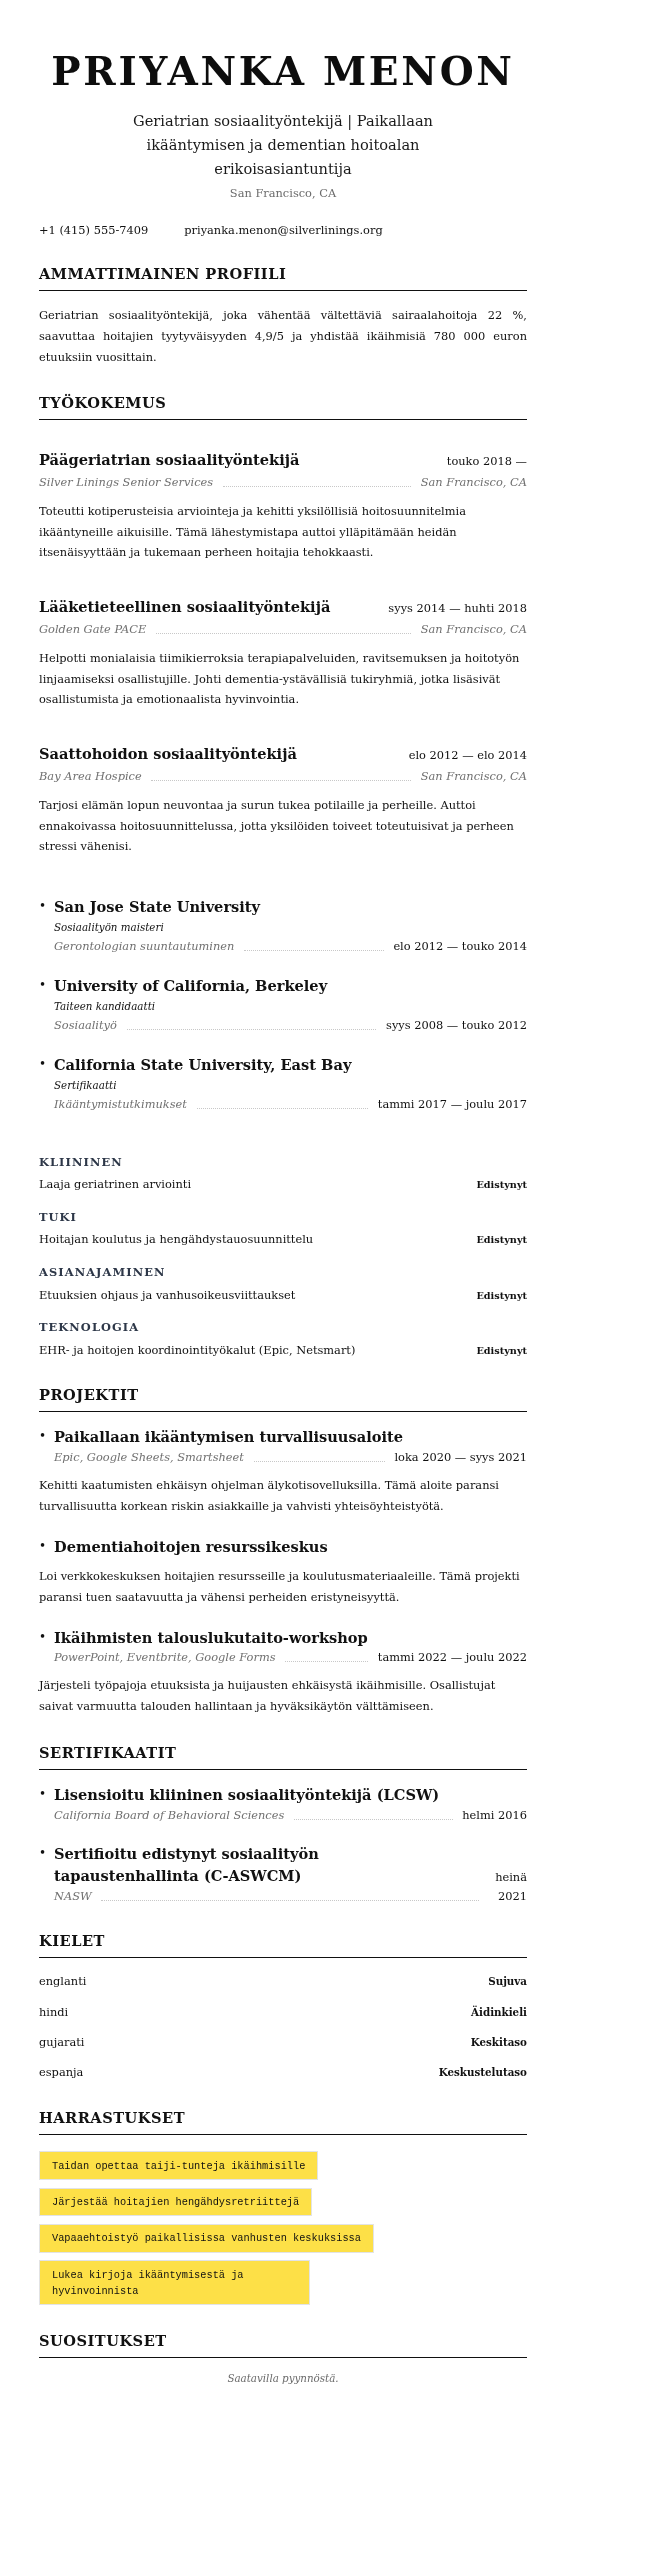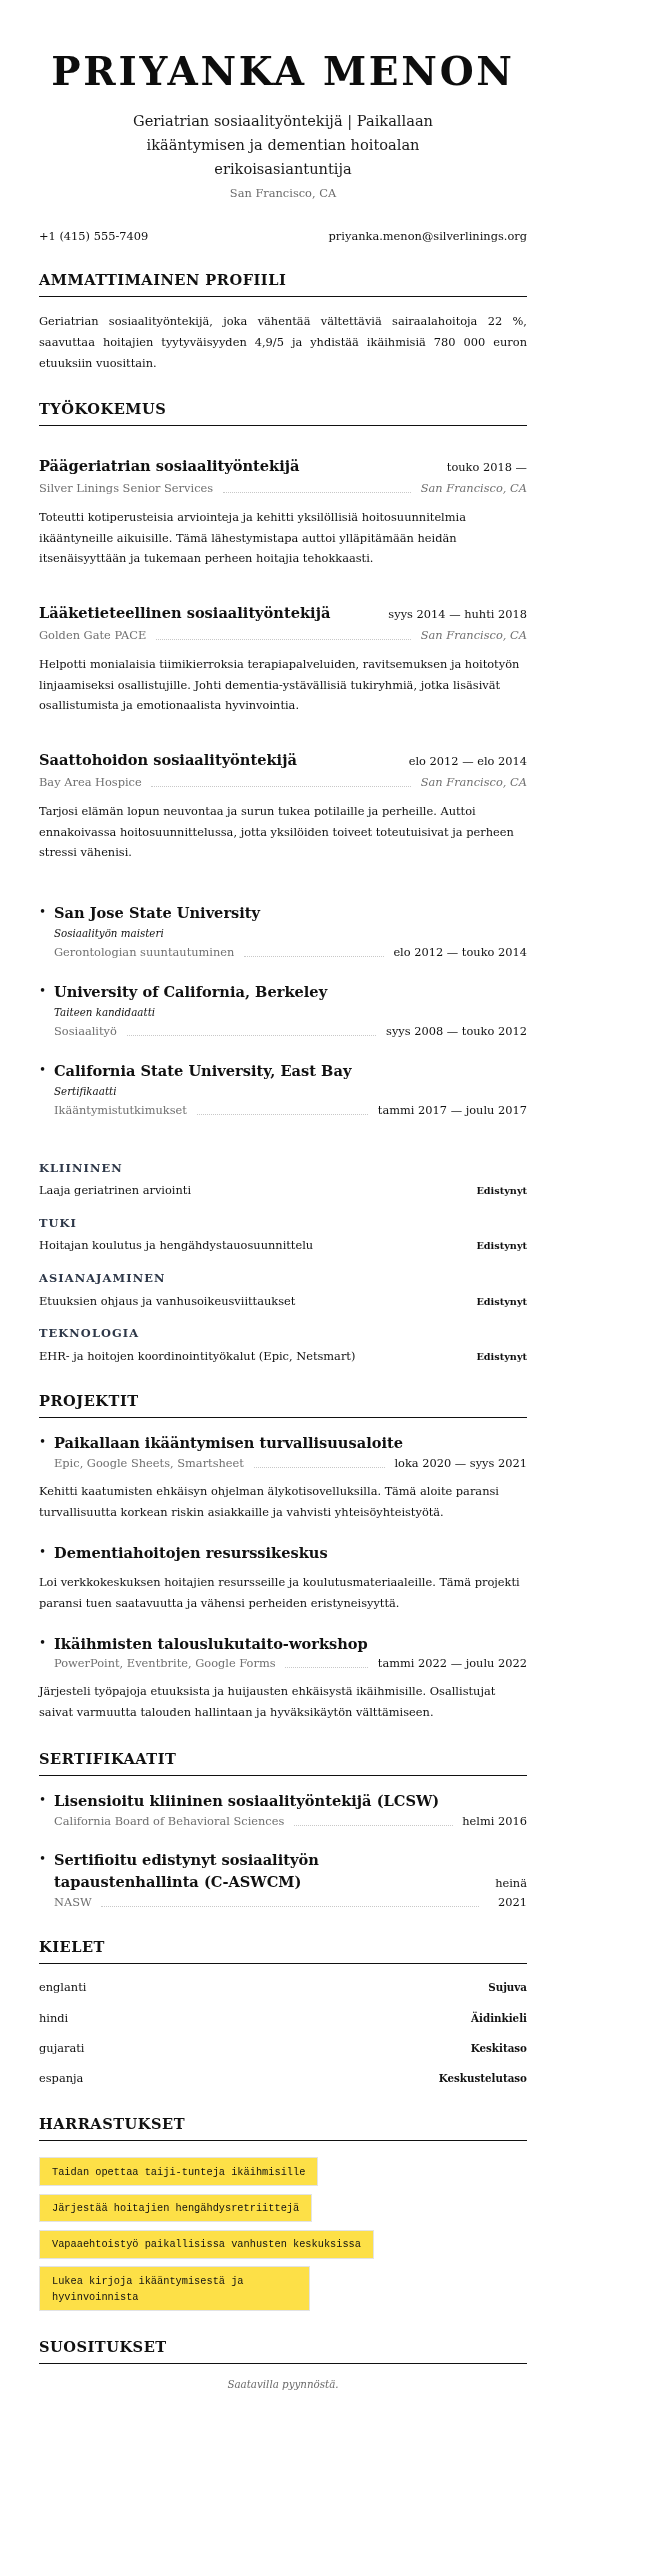--- a/index.html
+++ b/index.html
@@ -30,22 +30,22 @@
     padding: 0 65px;
   }
   .location {
     margin-top: 3.2px;
     font-size: 11.4px;
     color: #6b6b6b;
     line-height: 18.4px;
   }
   .contact-row {
     display: flex;
-    justify-content: space-between;
-    margin-top: 26px;
+    justify-content: flex-start;
+    margin-top: 20px;
     font-size: 11.4px;
     line-height: 16px;
     color: #111;
     gap: 36px;
   }
   
   .section { margin-top: 25px; }
   .section-title {
     font-size: 14.6px;
     font-weight: bold;
@@ -78,20 +78,21 @@
     line-height: 21.7px;
     white-space: nowrap;
   }
   .meta-row {
     display: flex;
     align-items: baseline;
     margin-top: 1.1px;
   }
   .meta-left {
     font-size: 11.4px;
+    font-style: italic;
     color: #707070;
     line-height: 17.3px;
     white-space: nowrap;
   }
   .leader {
     flex: 1;
     border-bottom: 0.5px dotted #c8c8c8;
     margin: 0 9.7px;
     height: 0.5px;
     align-self: flex-end;

